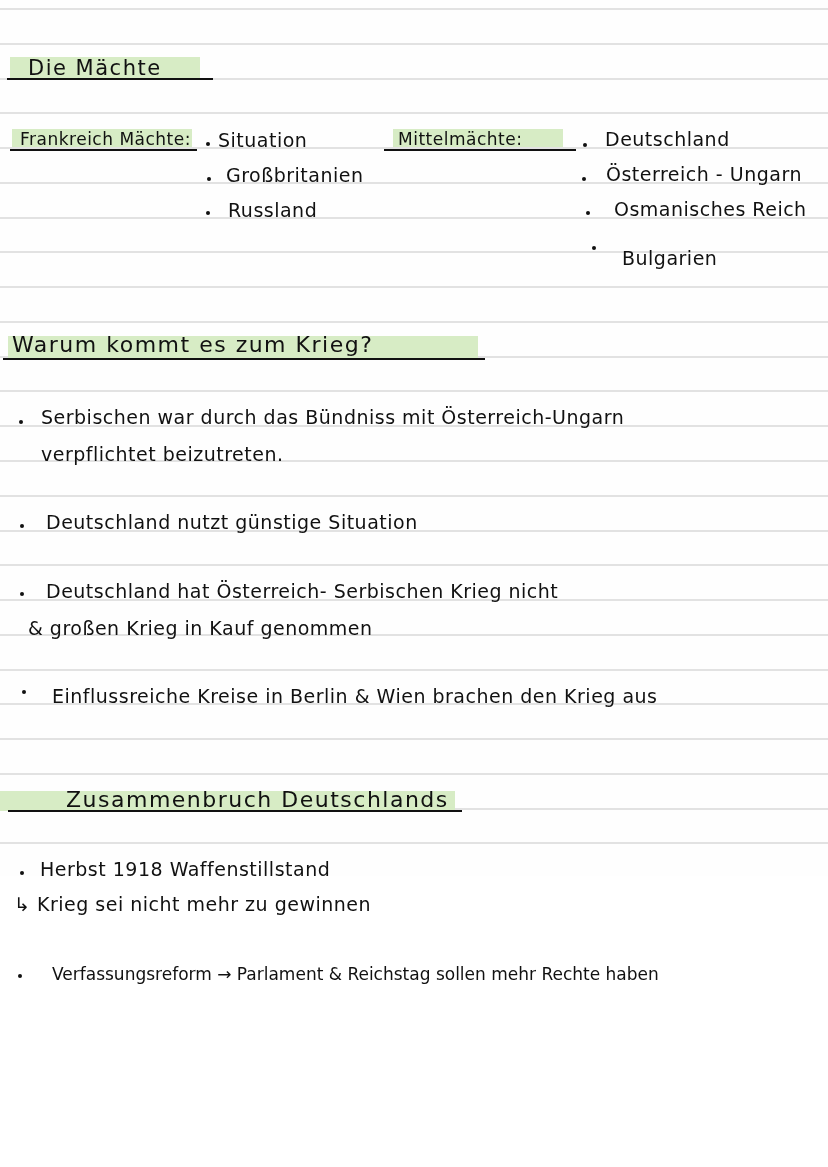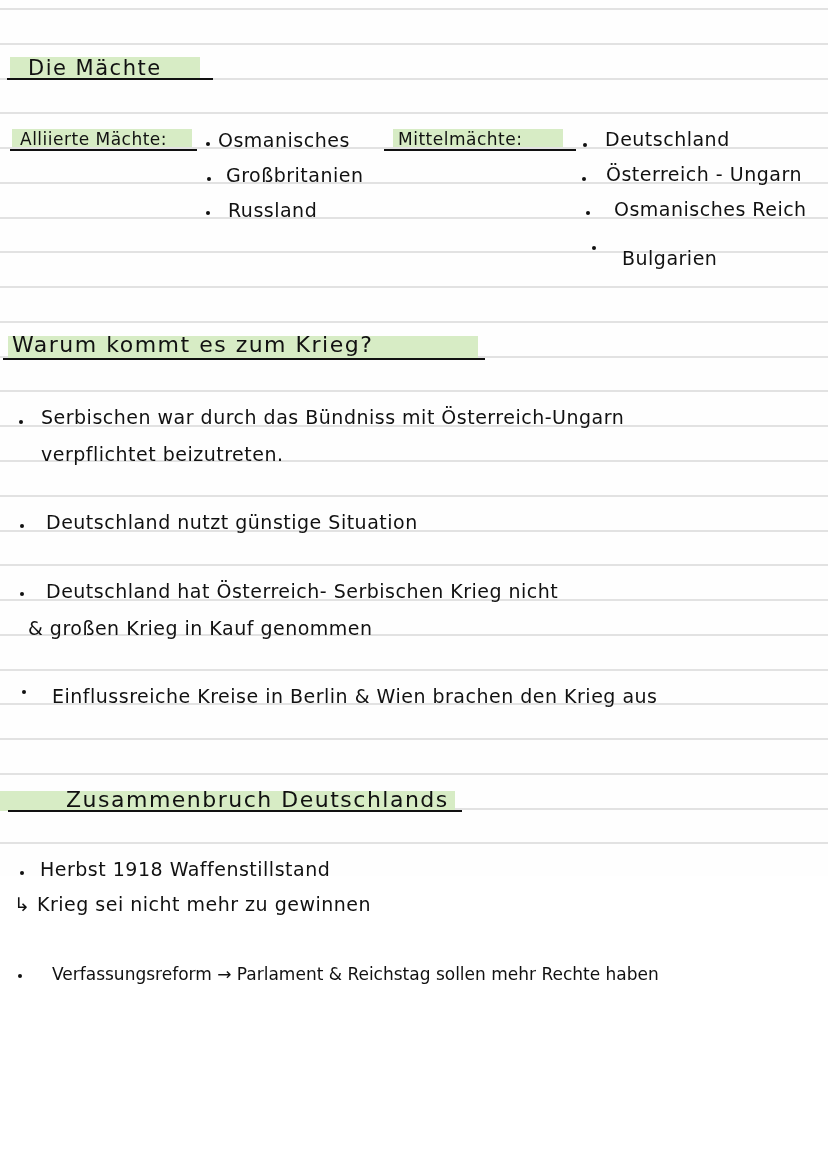--- a/index.html
+++ b/index.html
@@ -70,25 +70,25 @@
 </head>
 <body>
 
 <div class="page">
 
   <div class="hl" style="left:10px; top:57px; width:190px; height:21px;"></div>
   <div class="heading" style="left:28px; top:55px;">Die Mächte</div>
   <div class="ul" style="left:7px; top:78px; width:206px;"></div>
 
   <div class="hl" style="left:12px; top:129px; width:180px; height:18px;"></div>
-  <div class="t small" style="left:20px; top:127px;">Alliierte Mächte:</div>
+  <div class="t small" style="left:20px; top:127px;">Frankreich Mächte:</div>
   <div class="ul" style="left:10px; top:149px; width:187px;"></div>
 
   <div class="bullet" style="left:206px; top:142px;"></div>
-  <div class="t" style="left:218px; top:128px;">Osmanisches</div>
+  <div class="t" style="left:218px; top:128px;">Situation</div>
   <div class="bullet" style="left:207px; top:177px;"></div>
   <div class="t" style="left:226px; top:163px;">Großbritanien</div>
   <div class="bullet" style="left:206px; top:211px;"></div>
   <div class="t" style="left:228px; top:198px;">Russland</div>
 
   <div class="hl" style="left:393px; top:129px; width:170px; height:18px;"></div>
   <div class="t small" style="left:398px; top:127px;">Mittelmächte:</div>
   <div class="ul" style="left:384px; top:149px; width:192px;"></div>
 
   <div class="bullet" style="left:583px; top:143px;"></div>

